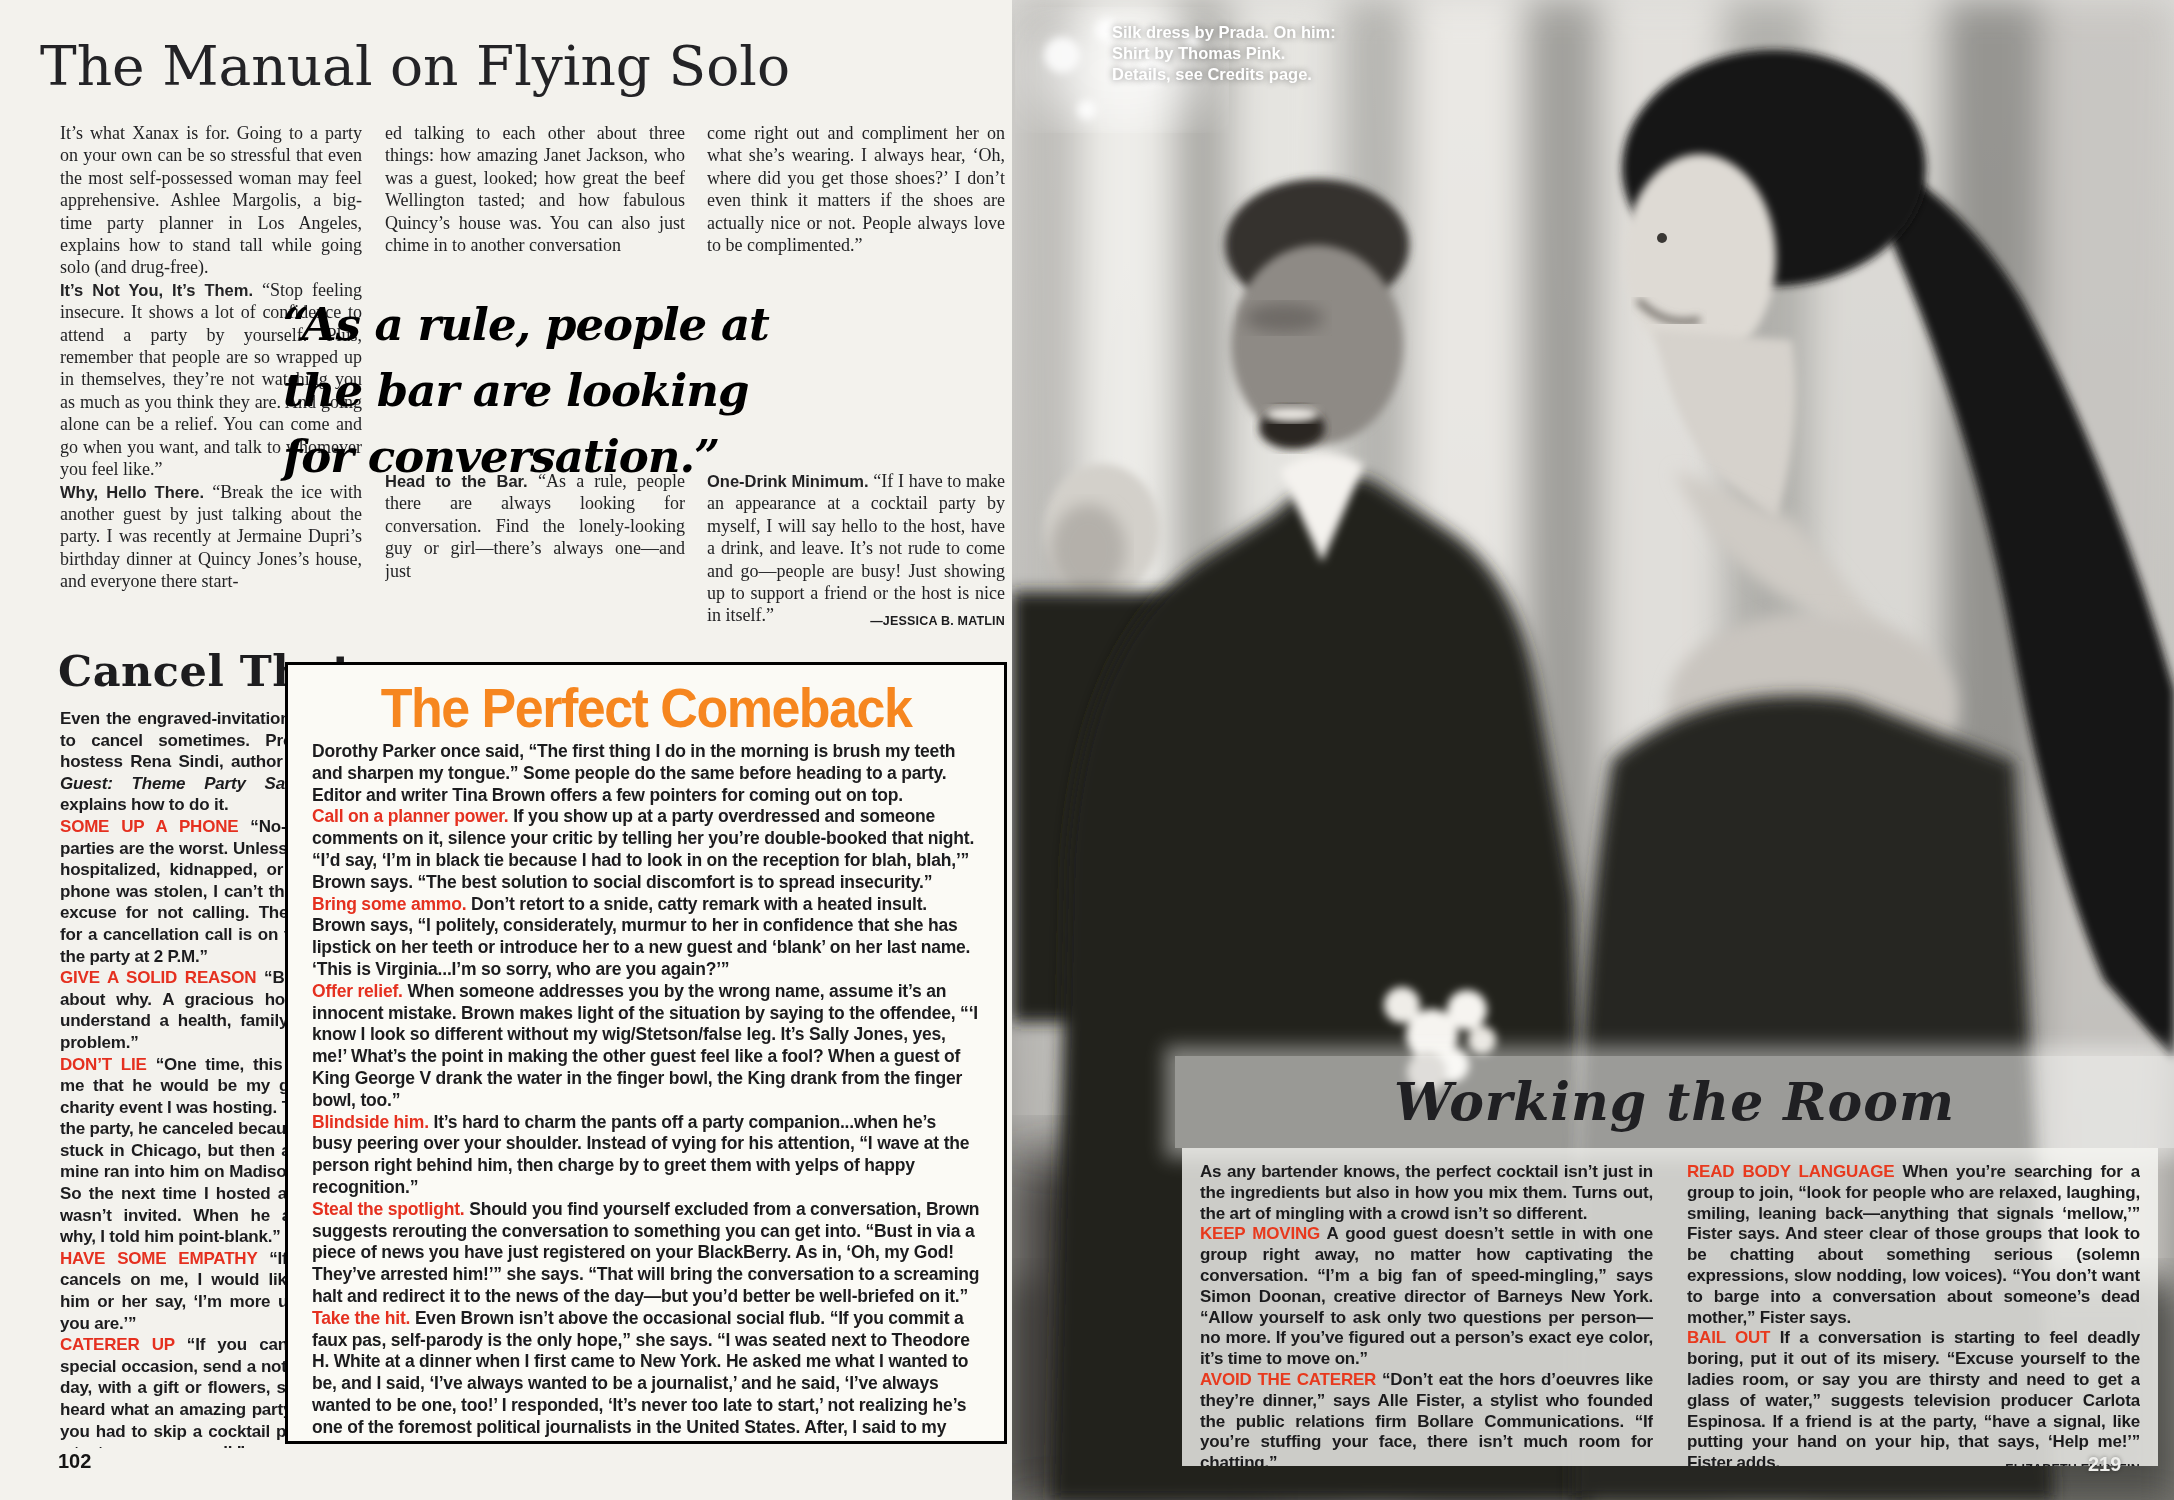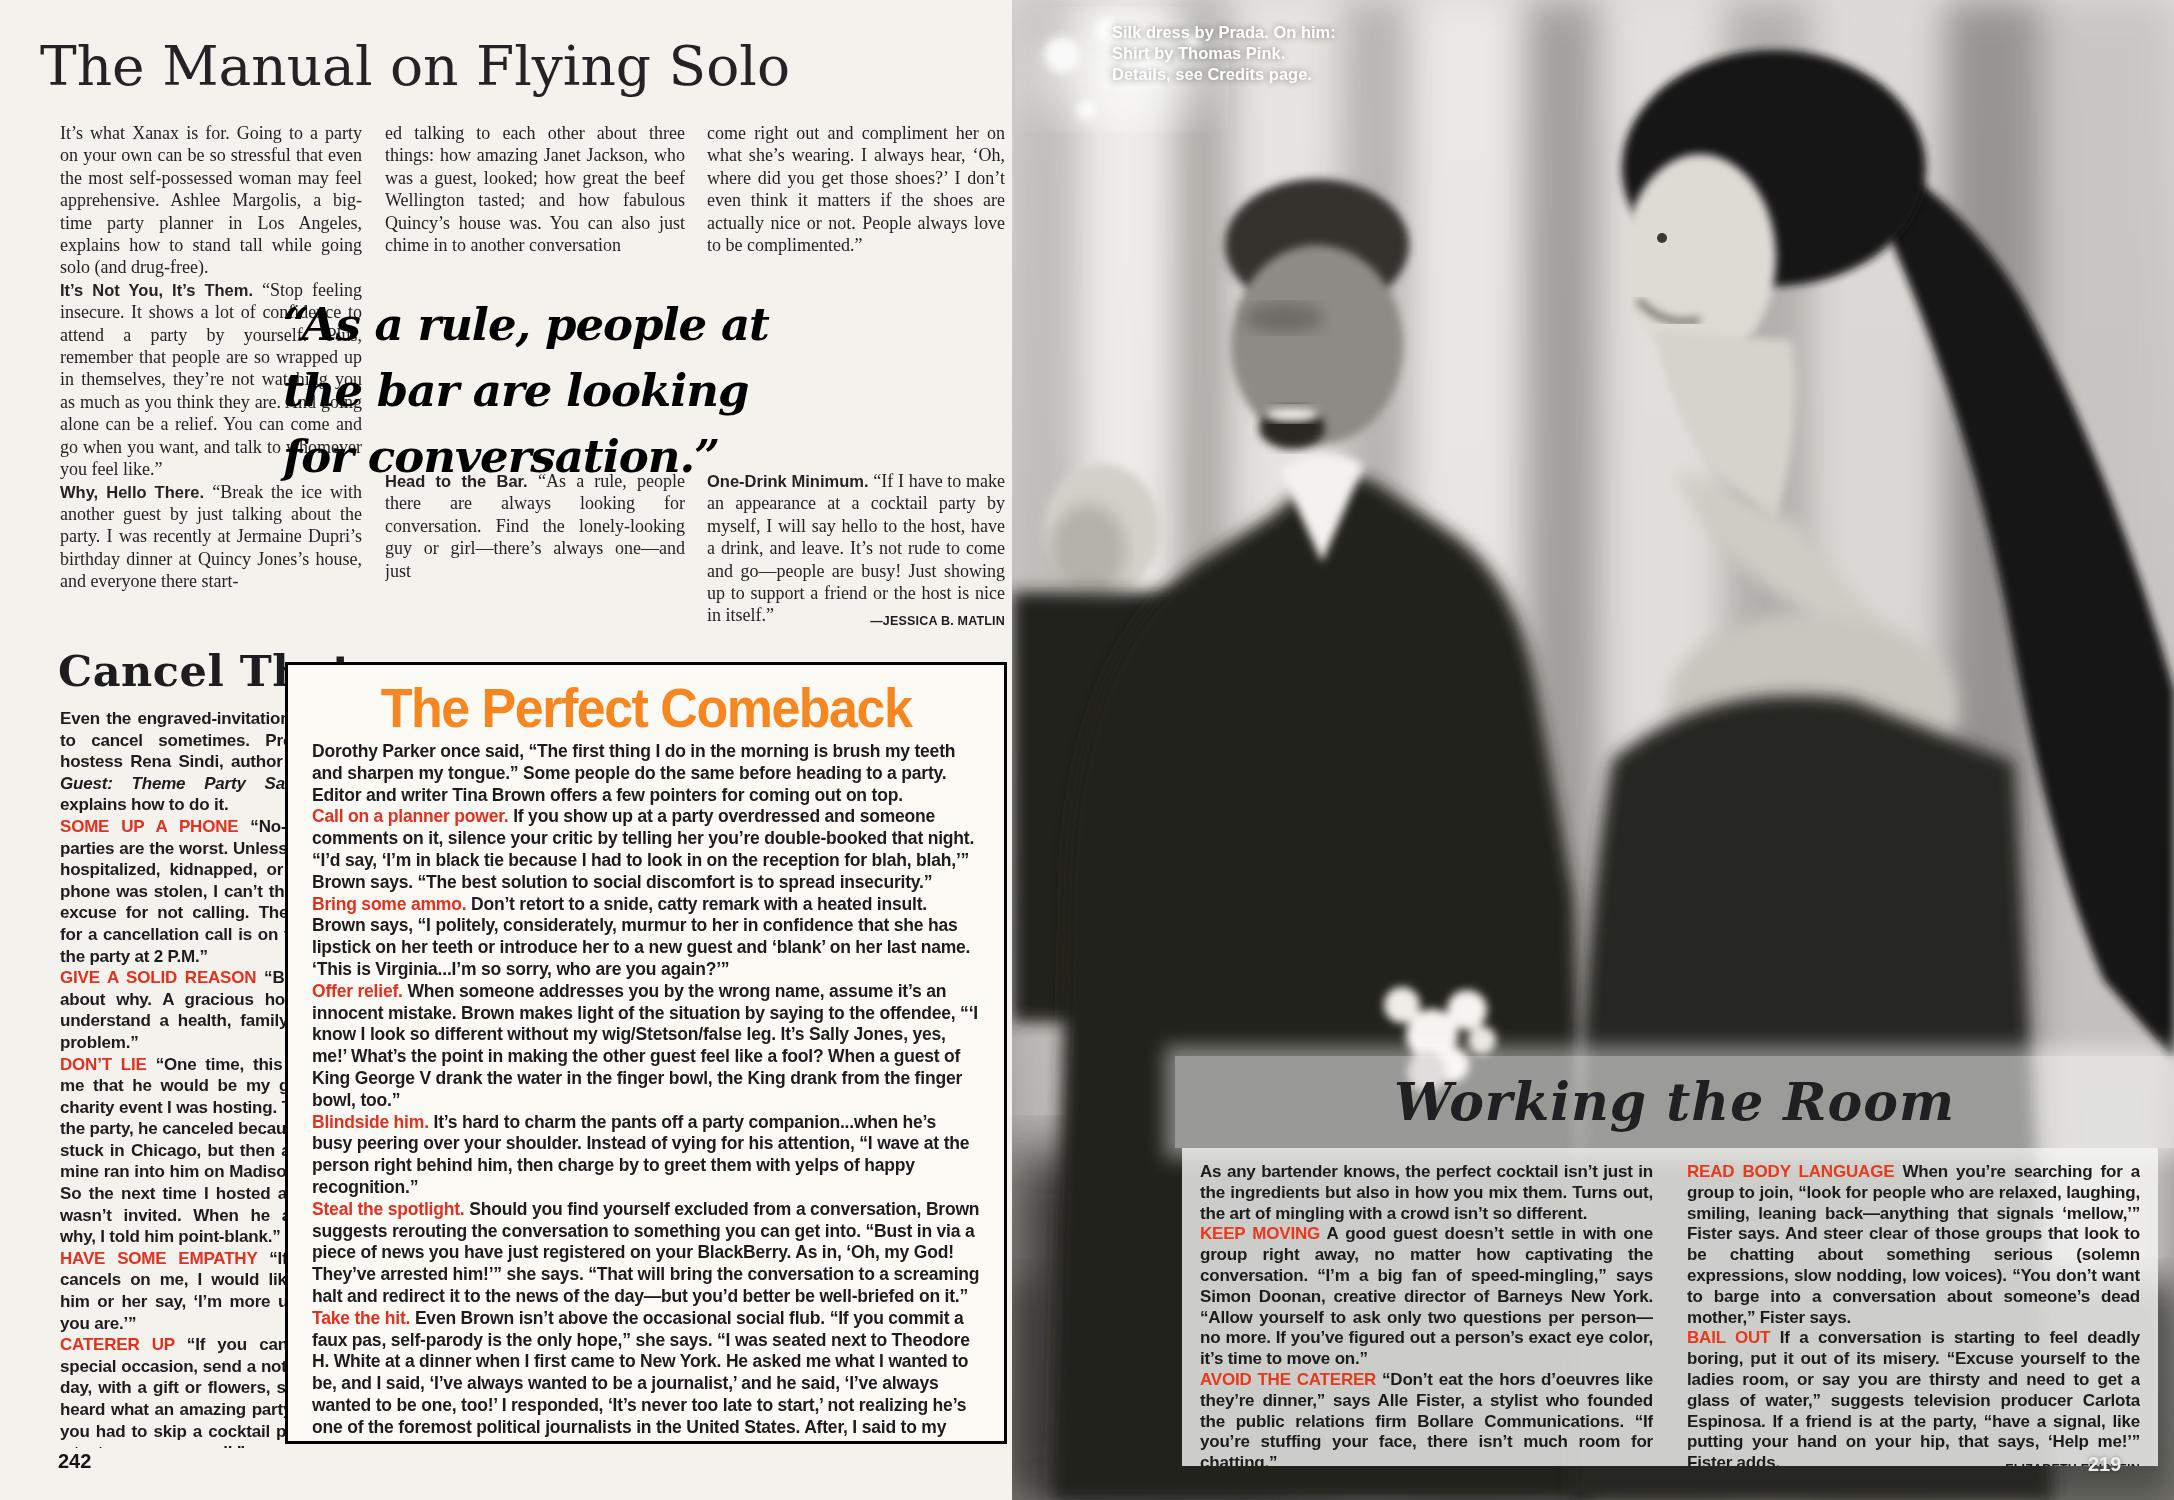--- a/index.html
+++ b/index.html
@@ -104,21 +104,21 @@
         <p class="para"><span>Dorothy Parker once said, “The first thing I do in the morning is brush my teeth and sharpen my tongue.” Some people do the same before heading to a party. Editor and writer Tina Brown offers a few pointers for coming out on top.</span></p>
         <p class="para"><span class="r">Call on a planner power. </span><span>If you show up at a party overdressed and someone comments on it, silence your critic by telling her you’re double-booked that night. “I’d say, ‘I’m in black tie because I had to look in on the reception for blah, blah,’” Brown says. “The best solution to social discomfort is to spread insecurity.”</span></p>
         <p class="para"><span class="r">Bring some ammo. </span><span>Don’t retort to a snide, catty remark with a heated insult. Brown says, “I politely, considerately, murmur to her in confidence that she has lipstick on her teeth or introduce her to a new guest and ‘blank’ on her last name. ‘This is Virginia...I’m so sorry, who are you again?’”</span></p>
         <p class="para"><span class="r">Offer relief. </span><span>When someone addresses you by the wrong name, assume it’s an innocent mistake. Brown makes light of the situation by saying to the offendee, “‘I know I look so different without my wig/Stetson/false leg. It’s Sally Jones, yes, me!’ What’s the point in making the other guest feel like a fool? When a guest of King George V drank the water in the finger bowl, the King drank from the finger bowl, too.”</span></p>
         <p class="para"><span class="r">Blindside him. </span><span>It’s hard to charm the pants off a party companion...when he’s busy peering over your shoulder. Instead of vying for his attention, “I wave at the person right behind him, then charge by to greet them with yelps of happy recognition.”</span></p>
         <p class="para"><span class="r">Steal the spotlight. </span><span>Should you find yourself excluded from a conversation, Brown suggests rerouting the conversation to something you can get into. “Bust in via a piece of news you have just registered on your BlackBerry. As in, ‘Oh, my God! They’ve arrested him!’” she says. “That will bring the conversation to a screaming halt and redirect it to the news of the day—but you’d better be well-briefed on it.”</span></p>
         <p class="para"><span class="r">Take the hit. </span><span>Even Brown isn’t above the occasional social flub. “If you commit a faux pas, self-parody is the only hope,” she says. “I was seated next to Theodore H. White at a dinner when I first came to New York. He asked me what I wanted to be, and I said, ‘I’ve always wanted to be a journalist,’ and he said, ‘I’ve always wanted to be one, too!’ I responded, ‘It’s never too late to start,’ not realizing he’s one of the foremost political journalists in the United States. After, I said to my host, ‘You know, there was a very nice guy I sat next to and I was encouraging him to try his hand as a journalist.’ She fell about laughing. I laughed too.” </span></p>
       </div>
   </div>
 
-  <div id="page-218" class="abs pageno">242</div>
+  <div id="page-218" class="abs pageno">102</div>
 </section>
 
 <section id="right-page" class="abs">
   <svg id="party-photo" viewBox="0 0 1162 1500" preserveAspectRatio="none" xmlns="http://www.w3.org/2000/svg">
     <defs>
       <linearGradient id="bgG" x1="0" y1="0" x2="0" y2="1">
         <stop offset="0" stop-color="#dcdbd8"></stop>
           <stop offset="0.5" stop-color="#c2c1bd"></stop>
         <stop offset="0.8" stop-color="#93928f"></stop>
           <stop offset="1" stop-color="#797872"></stop>

